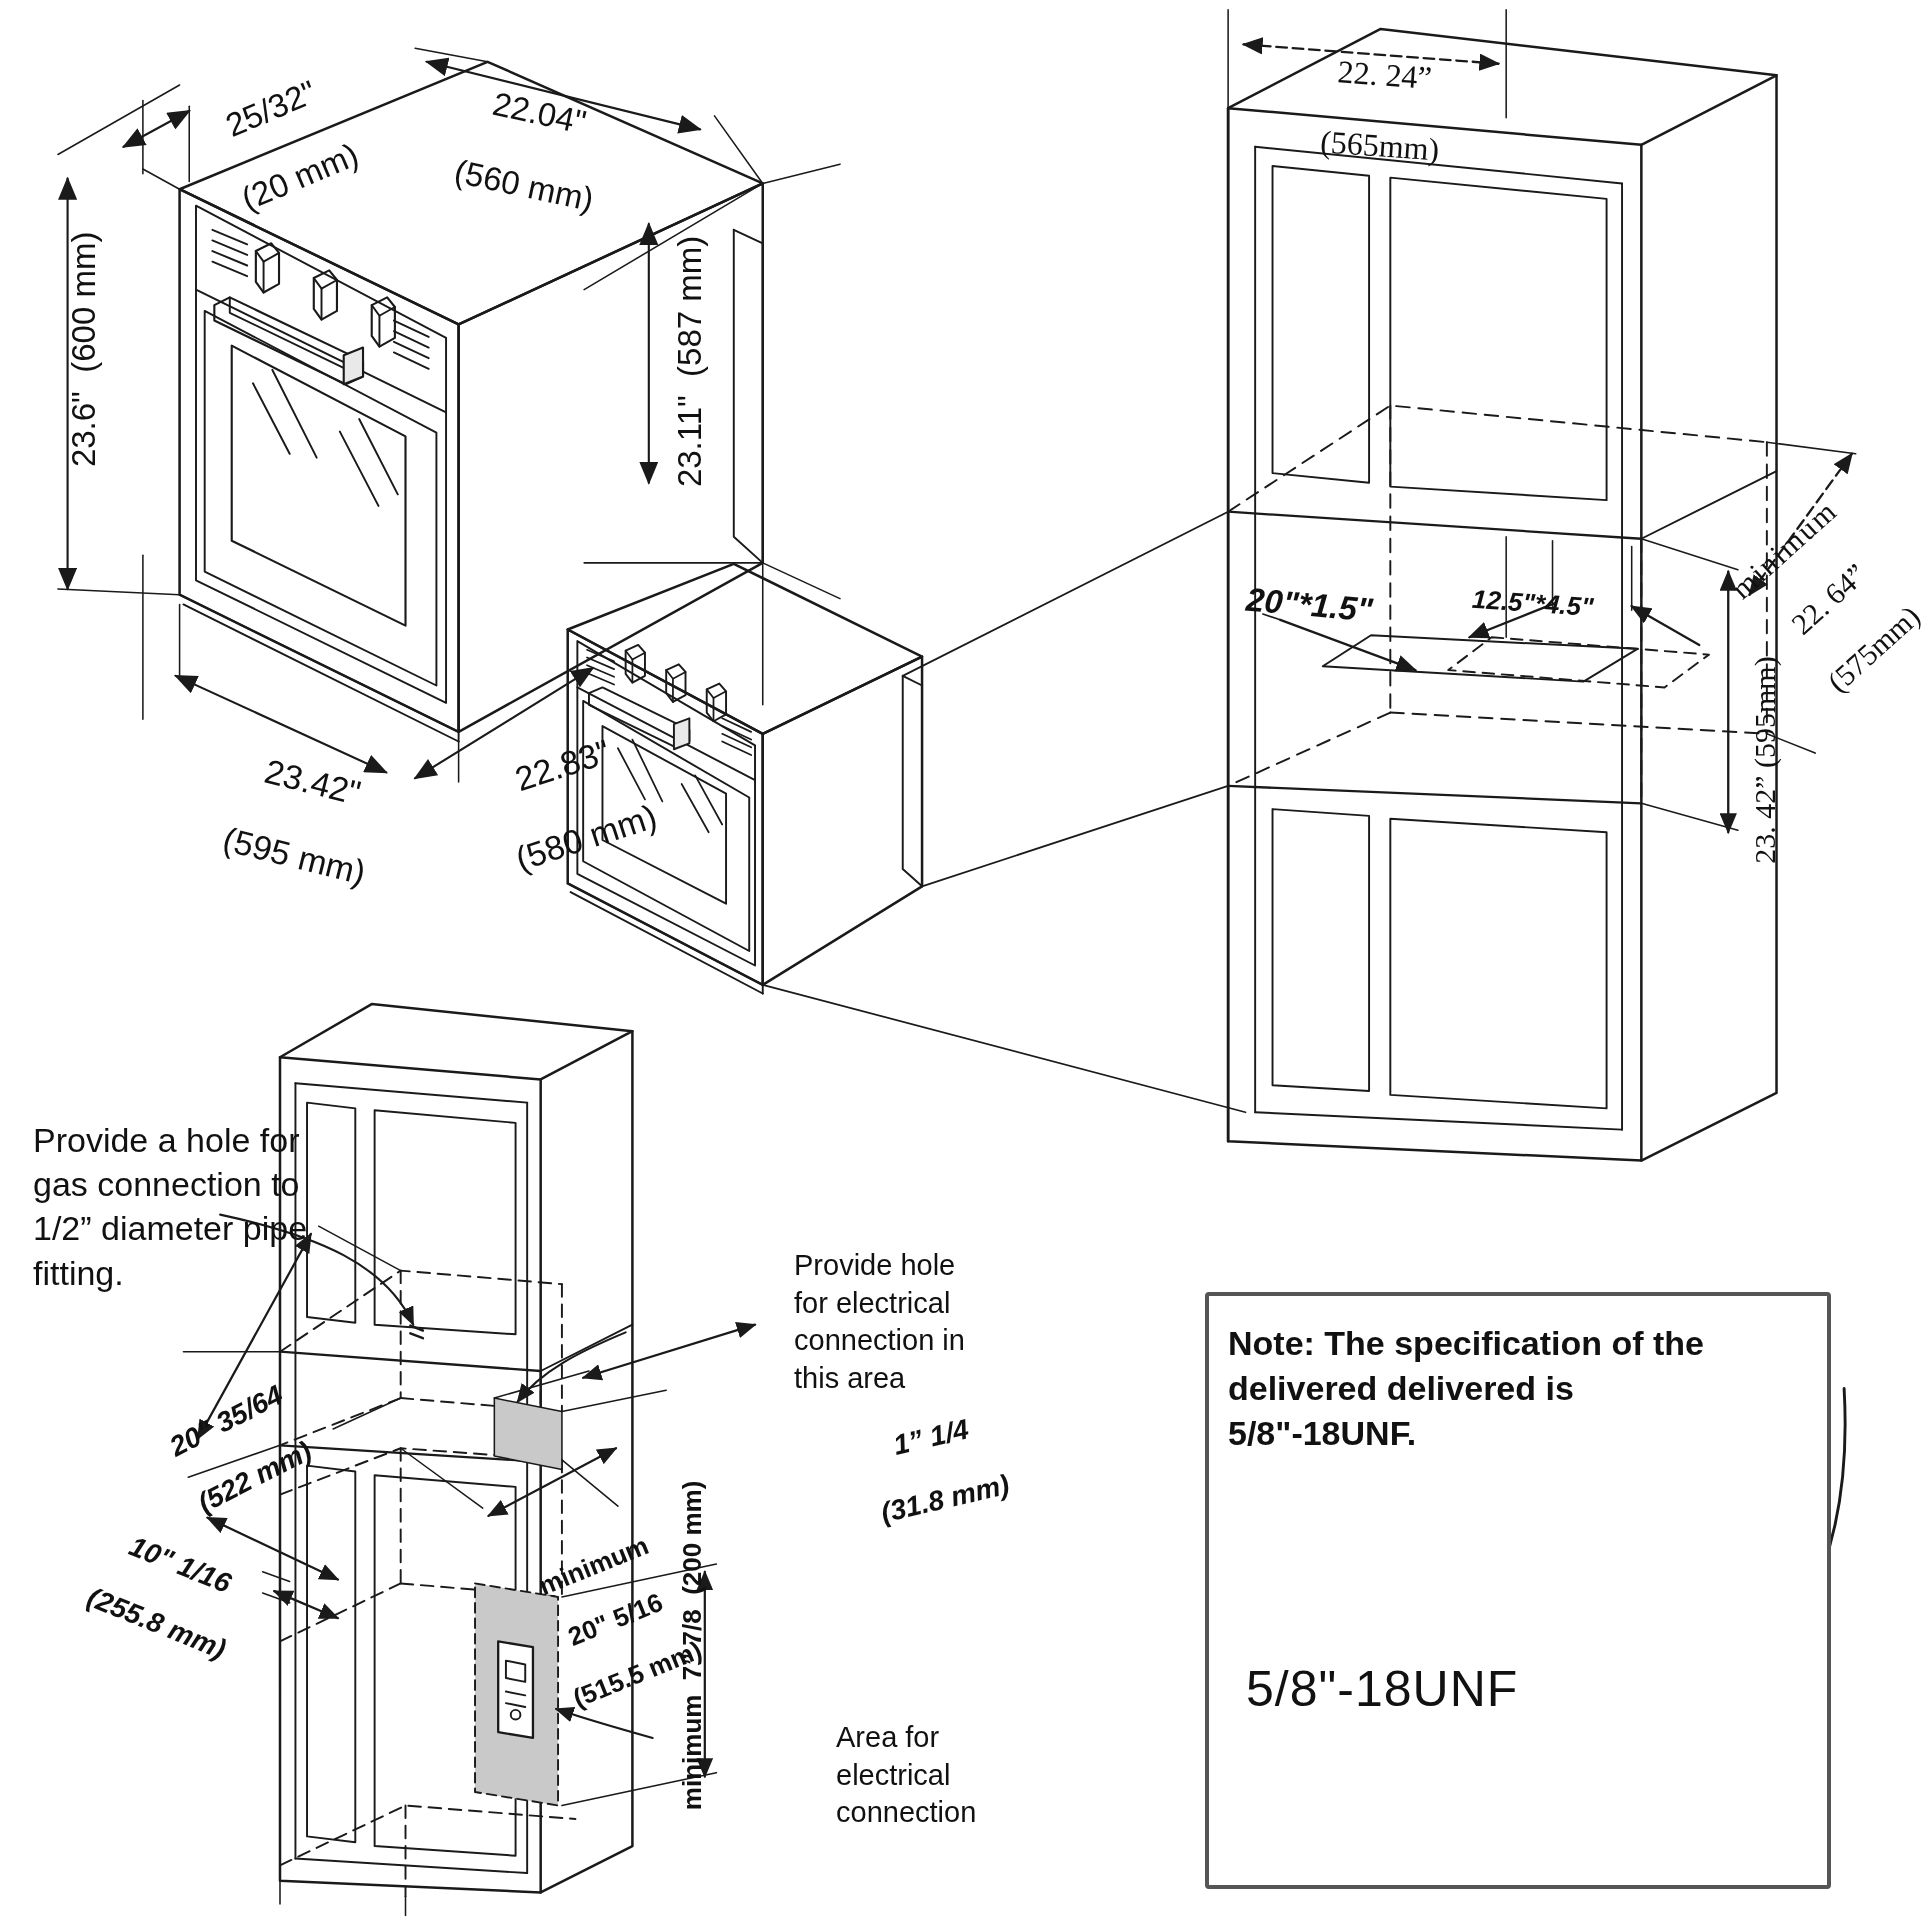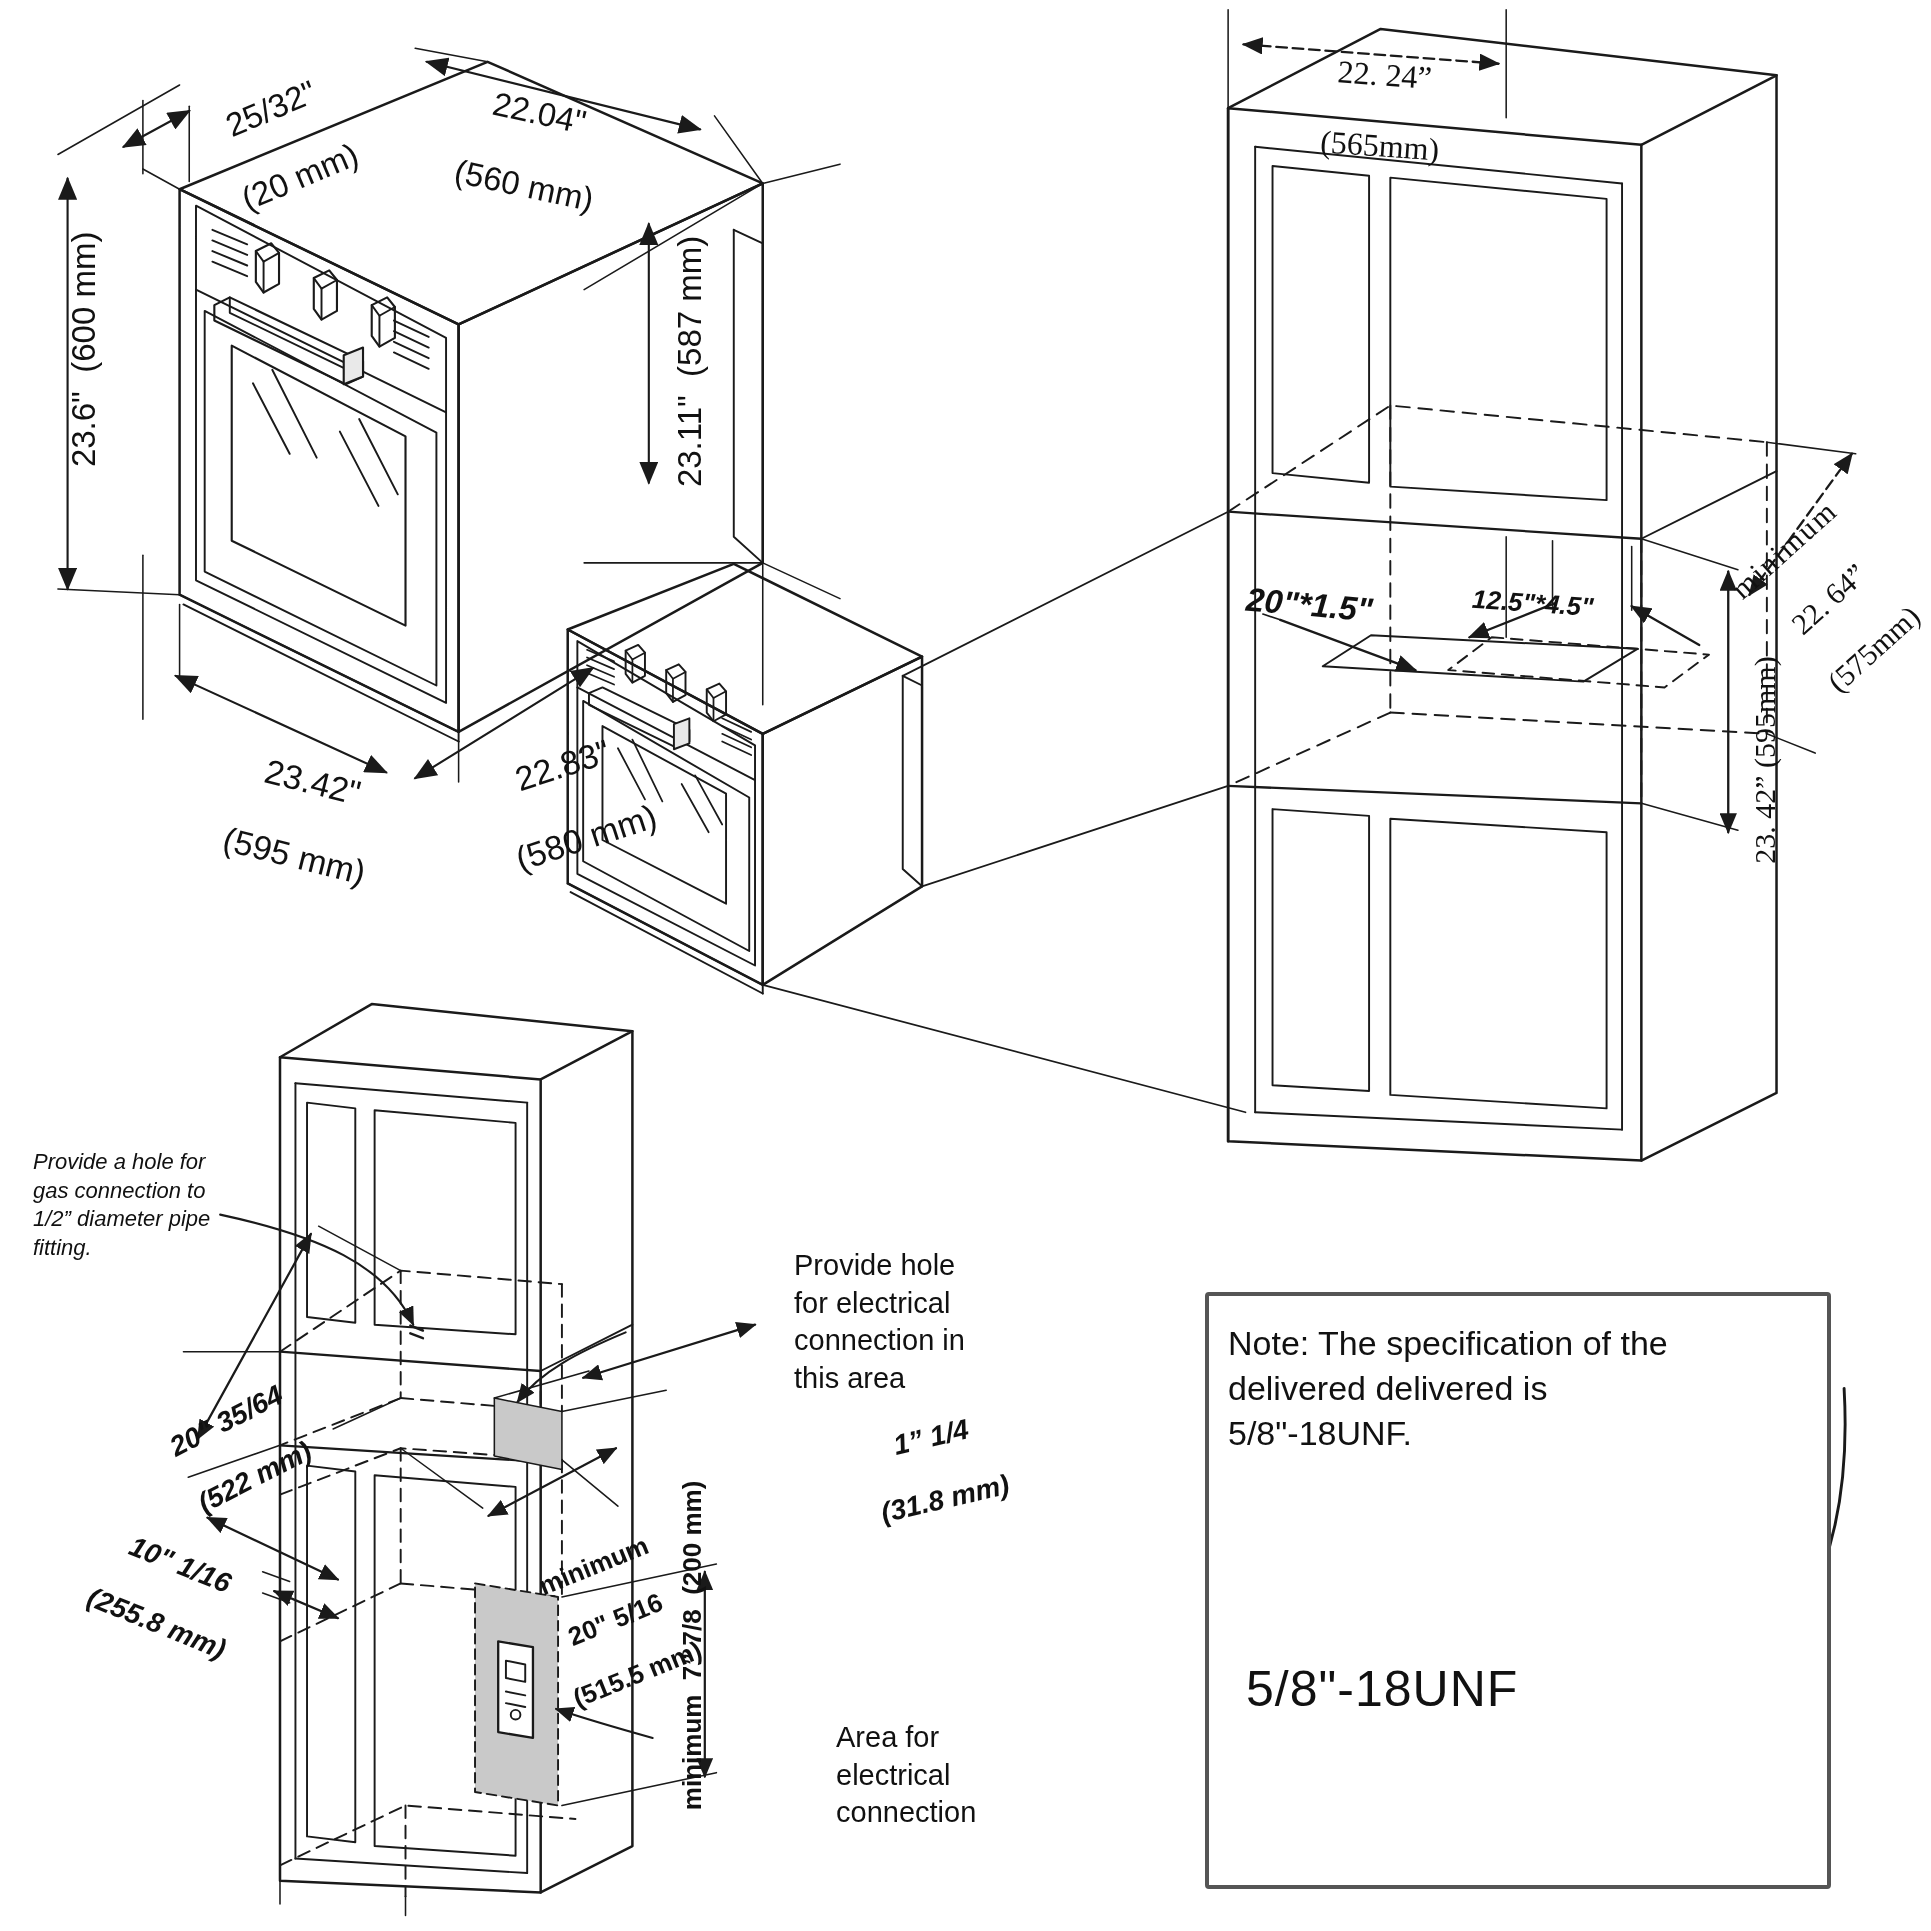--- a/index.html
+++ b/index.html
@@ -7,21 +7,21 @@
        font-family:"Liberation Sans",sans-serif;color:#1a1a1a;}
   #stage{position:absolute;inset:0;width:1931px;height:1931px;}
   svg{position:absolute;top:0;left:0;width:1931px;height:1931px;}
   .lbl{position:absolute;white-space:pre;line-height:1.12;color:#111;}
   .sans{font-family:"Liberation Sans",sans-serif;}
   .serif{font-family:"Liberation Serif",serif;}
   .b{font-weight:bold;}
   .i{font-style:italic;}
   .ctr{text-align:center;}
   .note-box{position:absolute;border:4.8px solid #555;background:#fff;border-radius:3.9px;}
-  .note-txt{position:absolute;font-weight:normal;font-size:34px;line-height:1.33;color:#111;}
+  .note-txt{position:absolute;font-weight:bold;font-size:34px;line-height:1.33;color:#111;}
 </style>
 </head>
 <body>
 
 <div id="stage">
 
 <svg viewBox="0 0 2000 2000" xmlns="http://www.w3.org/2000/svg">
   <defs>
     <marker id="ah" viewBox="0 0 12 10" refX="11" refY="5" markerWidth="11" markerHeight="9" orient="auto-start-reverse">
       <path d="M0,0 L12,5 L0,10 z" fill="#1a1a1a"></path>
@@ -389,21 +389,21 @@
 <div class="lbl serif ctr" style="left:1685px;top:492px;width:251px;font-size:30px;transform:rotate(-42deg);letter-spacing:1.9px;">
   <span>minimum</span><br>
   <span style="letter-spacing:0;">22. 64”</span><br>
   <span style="letter-spacing:0;">(575mm)</span>
 </div>
 
 <div class="lbl serif ctr" style="left:1627px;top:734px;width:241px;font-size:30px;transform:rotate(-90deg);">
   <span>23. 42”</span>&nbsp;<span>(595mm)</span>
 </div>
 
-<div class="lbl sans" style="left:33px;top:1148px;font-size:22px;line-height:1.3;font-style:italic;">Provide a hole for<br>gas connection to<br>1/2” diameter pipe<br>fitting.</div>
+<div class="lbl sans" style="left:33px;top:1118px;font-size:34px;line-height:1.3;">Provide a hole for<br>gas connection to<br>1/2” diameter pipe<br>fitting.</div>
 
 <div class="lbl sans" style="left:836px;top:1719px;font-size:29px;line-height:1.3;">Area for<br>electrical<br>connection</div>
 
 <div class="lbl sans" style="left:794px;top:1247px;font-size:29px;line-height:1.3;">Provide hole<br>for electrical<br>connection in<br>this area</div>
 
 <div class="lbl sans b i ctr" style="left:106px;top:1376px;width:241px;font-size:28px;transform:rotate(-27deg);">
   <span>20" 35/64</span><br>
   <span>(522 mm)</span>
 </div>
 

